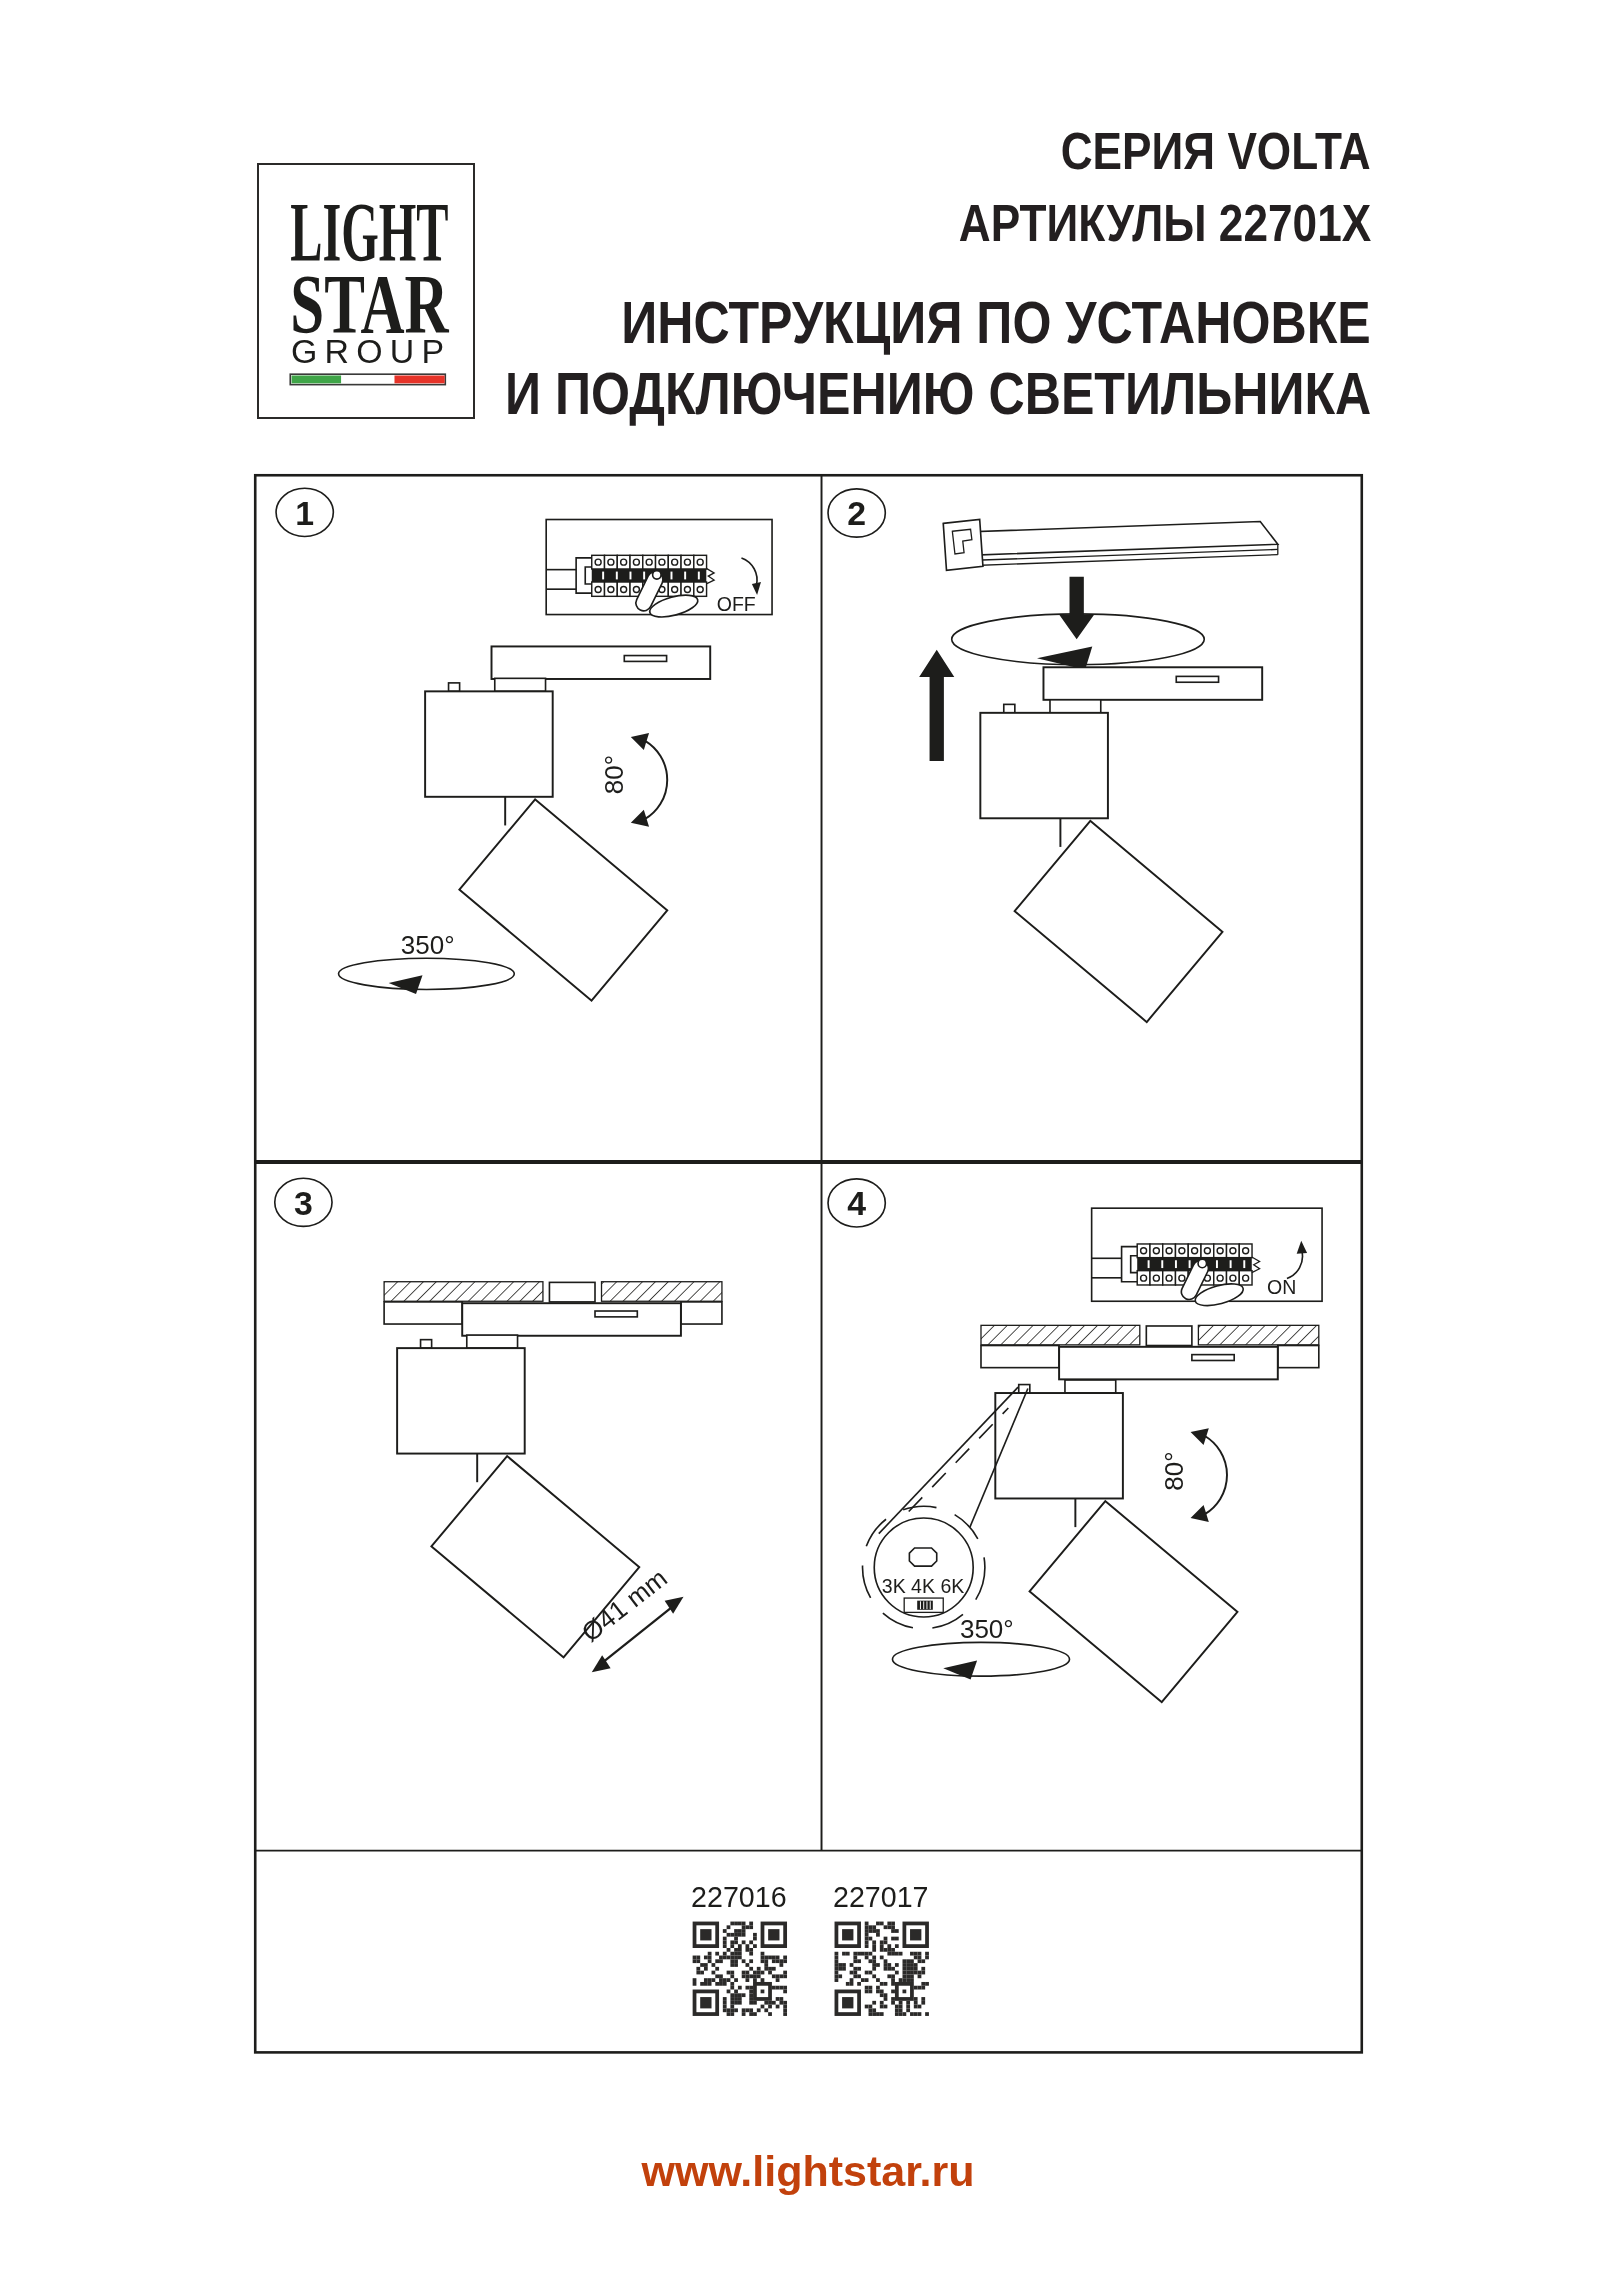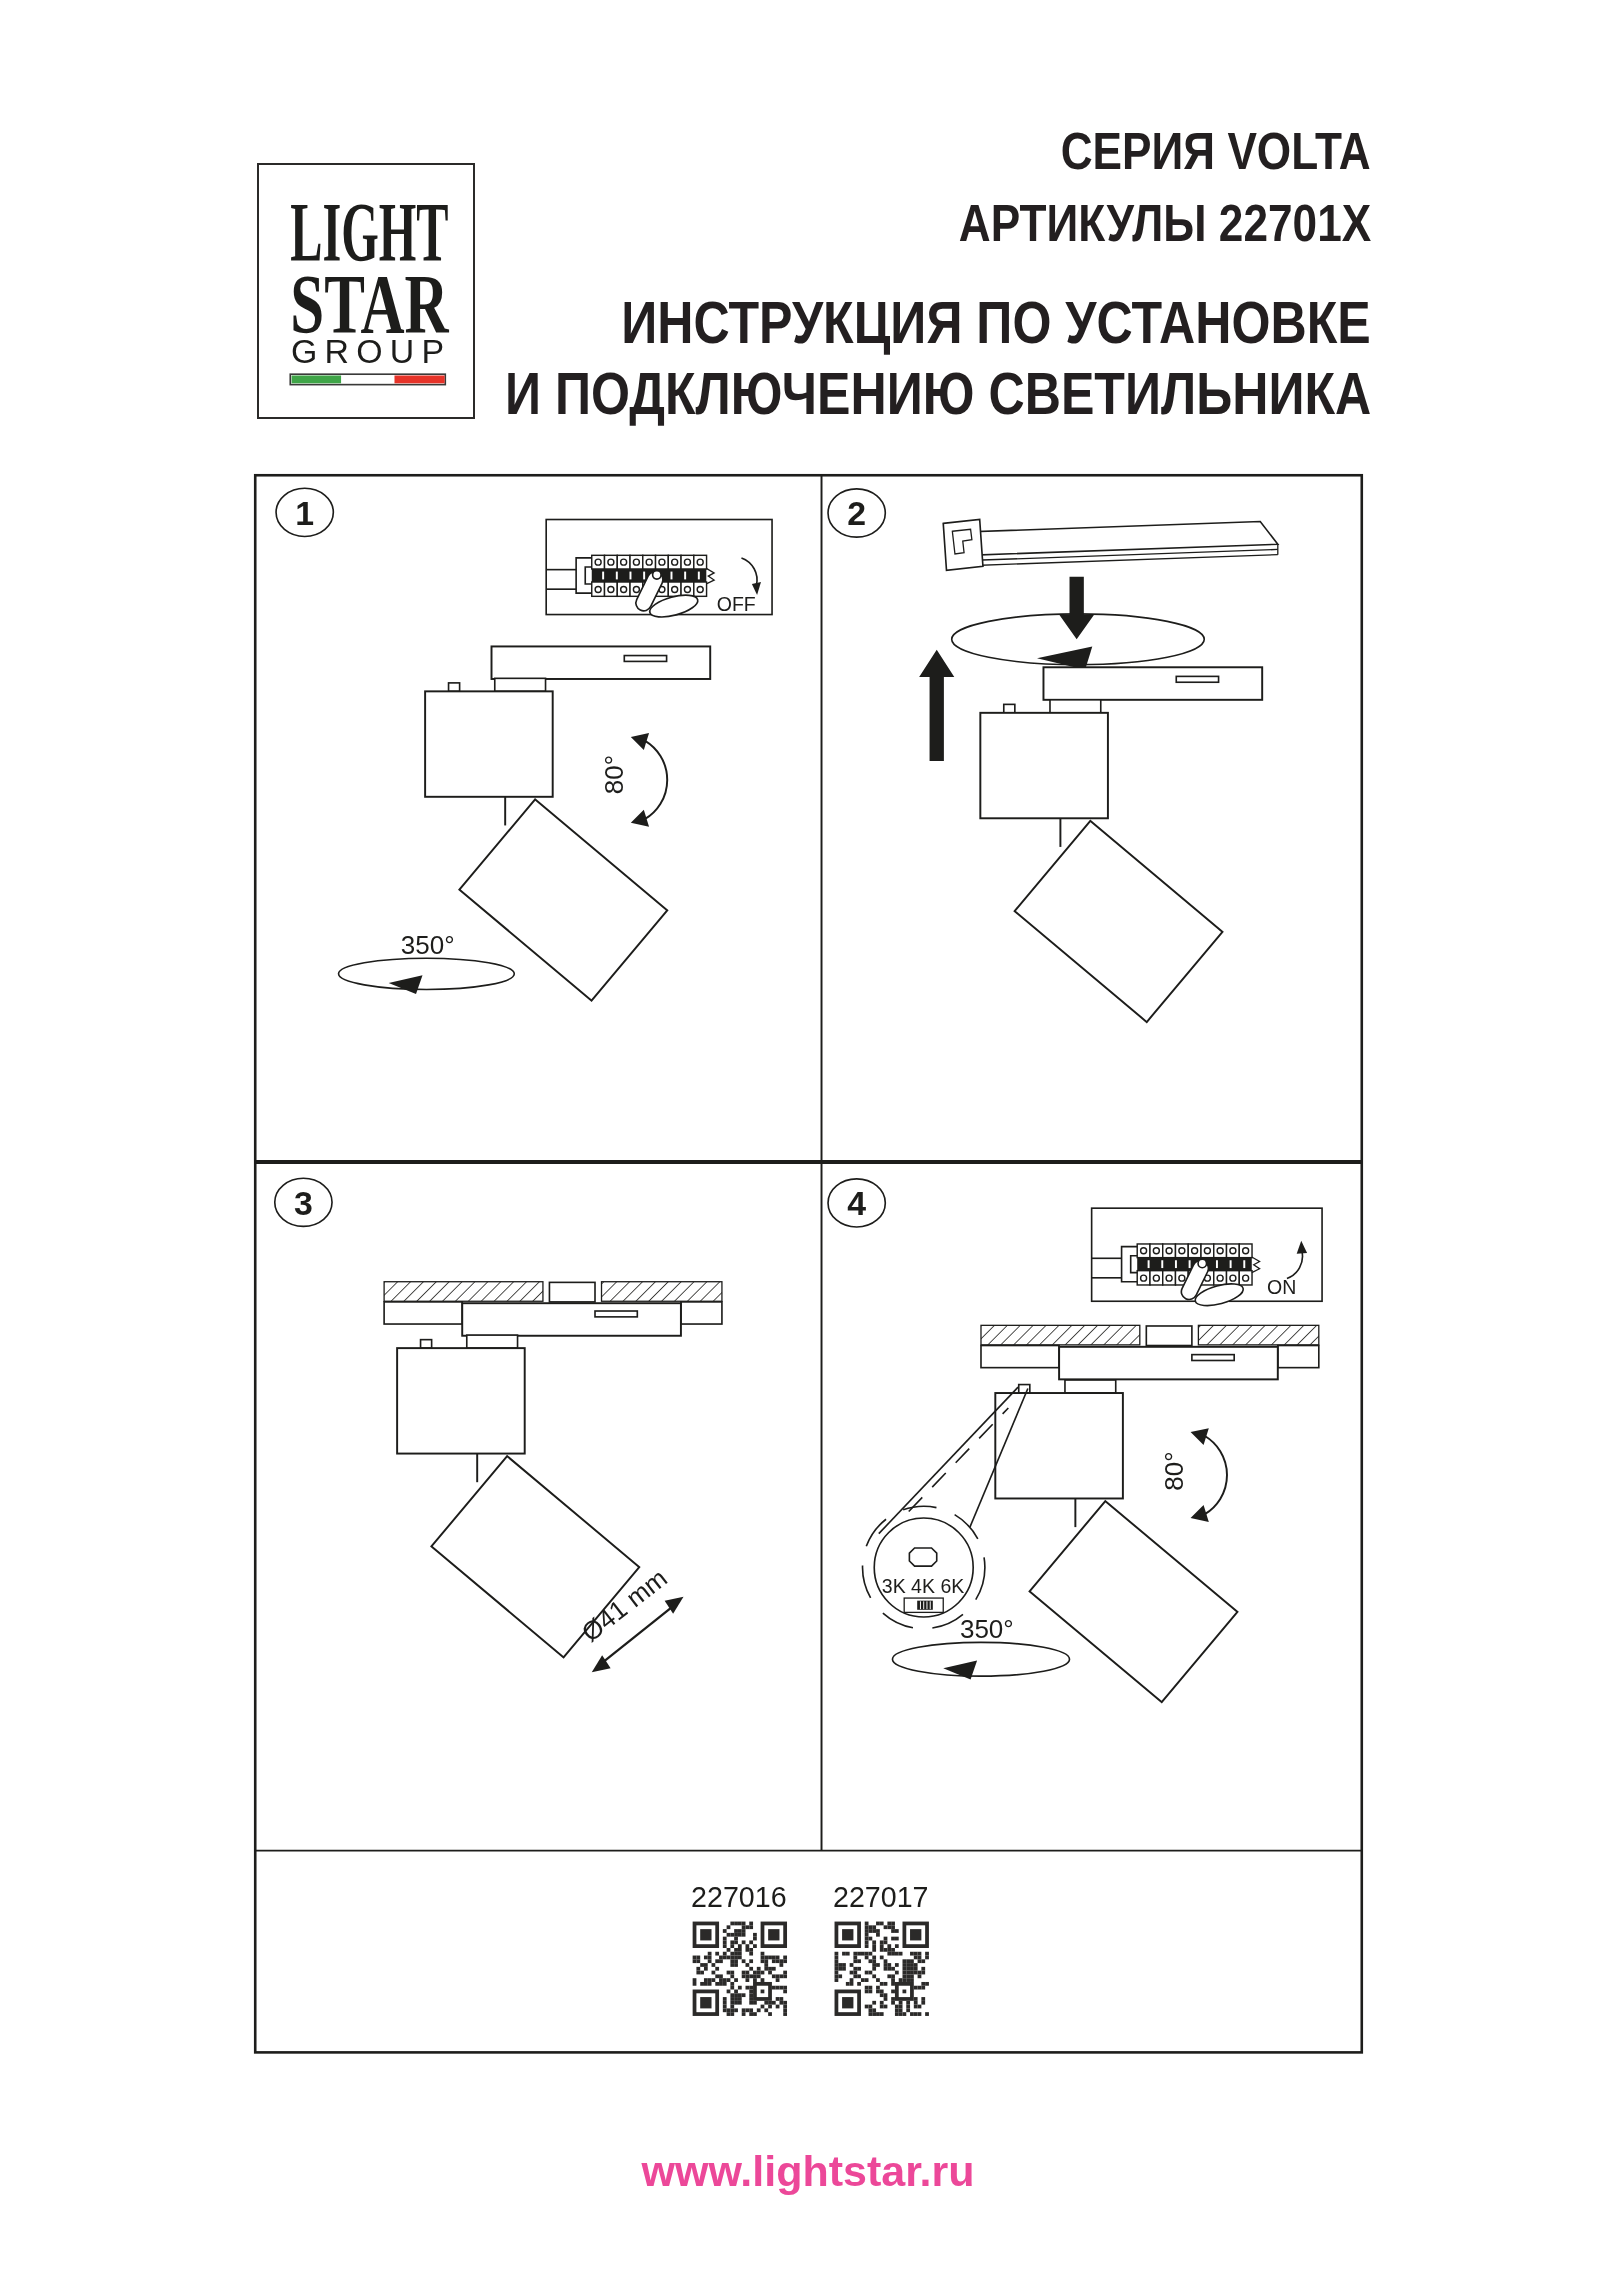--- a/index.html
+++ b/index.html
@@ -7,21 +7,21 @@
         font-family:"Liberation Sans",sans-serif;color:#231f20;}
   .abs{position:absolute;}
   #logo-box{left:257px;top:123px;width:218px;height:256px;border:2.6px solid #2b2a29;box-sizing:border-box;margin-top:40px;}
   .title-line{position:absolute;right:245px;white-space:nowrap;font-weight:bold;color:#231f20;
               transform:scaleX(0.85);transform-origin:right center;line-height:1;}
   #title-1{top:125px;font-size:52px;}
   #title-2{top:197px;font-size:52px;}
   #title-3{top:294px;font-size:59px;}
   #title-4{top:365px;font-size:59px;}
   #footer-url{position:absolute;left:0;top:2147px;width:1616px;text-align:center;
-              font-size:43px;font-weight:bold;color:#ec4899;}
+              font-size:43px;font-weight:bold;color:#c2410c;}
   svg text{fill:#1d1d1b;}
   .lbl{font-family:"Liberation Sans",sans-serif;font-size:40px;}
   .lbl-sm{font-family:"Liberation Sans",sans-serif;font-size:30px;}
   .stepnum{font-family:"Liberation Sans",sans-serif;font-size:52px;font-weight:bold;}
   .qrlbl{font-family:"Liberation Sans",sans-serif;font-size:44px;}
   .ln{stroke:#1d1d1b;fill:none;}
   .shape{stroke:#1d1d1b;fill:#ffffff;}
   .solid{fill:#1d1d1b;stroke:none;}
 </style>
 </head>

